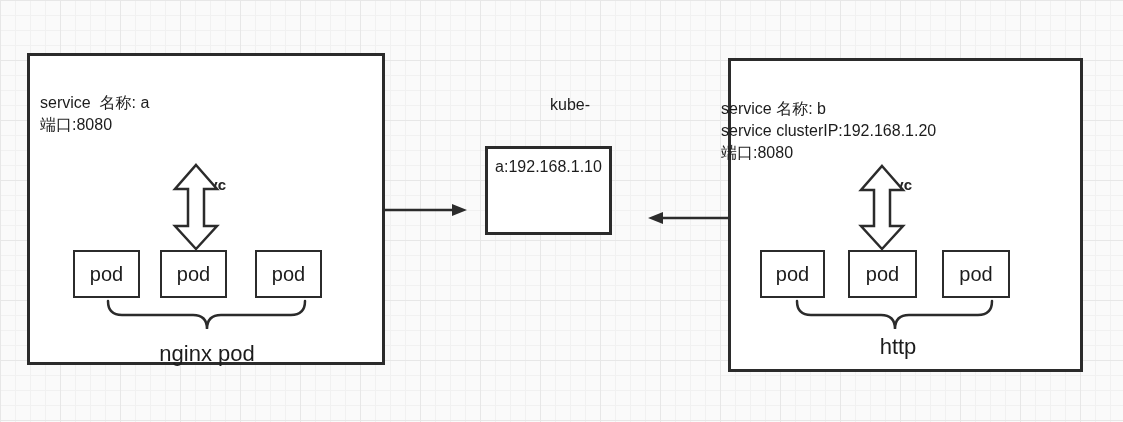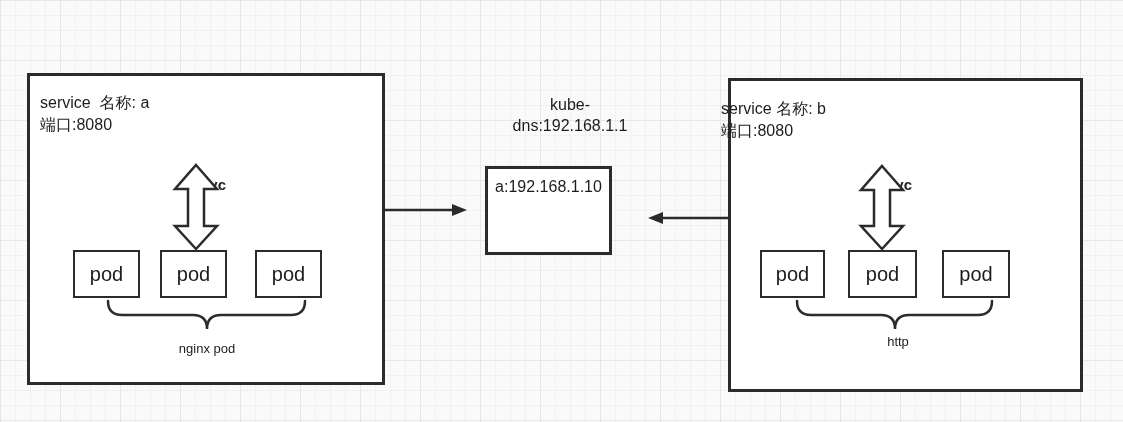--- a/index.html
+++ b/index.html
@@ -17,21 +17,20 @@
       linear-gradient(to right, #f1f1f1 1px, transparent 1px),
       linear-gradient(to bottom, #f1f1f1 1px, transparent 1px);
     background-size: 60px 60px, 60px 60px, 15px 15px, 15px 15px;
     color:#1c1c1c;
   }
 
   .box {
     position:absolute;
     background:#ffffff;
     border:3px solid #2b2b2b;
-    margin-top:20px;
   }
 
   .service-box { }
 
   .svc-text { position:absolute; font-size:16px; line-height:22px; }
   .svc-text div { white-space:pre; }
 
   .svc-label {
     position:absolute;
     width:60px;
@@ -48,21 +47,21 @@
     background:#ffffff;
     border:2px solid #2b2b2b;
     display:flex; align-items:center; justify-content:center;
     font-size:20px;
   }
 
   .group-label {
     position:absolute;
     width:160px;
     text-align:center;
-    font-size:13px;
+    font-size:22px;
   }
 
   .dns-label {
     position:absolute;
     left:480px; top:94px;
     width:180px;
     text-align:center;
     font-size:16px;
     line-height:21px;
   }
@@ -102,34 +101,34 @@
   <div class="pod" style="left:73px; top:250px;">pod</div>
   <div class="pod" style="left:160px; top:250px;">pod</div>
   <div class="pod" style="left:255px; top:250px;">pod</div>
 
   <div class="group-label" style="left:127px; top:341px;">nginx pod</div>
 
   <div class="box service-box" style="left:728px; top:58px; width:355px; height:314px;"></div>
 
   <div class="svc-text" style="left:721px; top:98px;">
     <div>service 名称: b</div>
+    <div>service clusterIP:192.168.1.20</div>
     <div>端口:8080</div>
   </div>
 
   <div class="svc-label" style="left:852px; top:140px;">svc</div>
 
   <div class="pod" style="left:760px; top:250px; width:65px;">pod</div>
   <div class="pod" style="left:848px; top:250px; width:69px;">pod</div>
   <div class="pod" style="left:942px; top:250px; width:68px;">pod</div>
 
   <div class="group-label" style="left:818px; top:334px;text-align:center;">http</div>
 
   <div class="dns-label">
     <div>kube-</div>
-    <div>dns:192.168.1.1</div>
   </div>
 
   <div class="box dns-box">
     <div>a:192.168.1.10</div>
   </div>
 
   <svg class="overlay">
 
     <path class="shape-filled" d="M196,165 L217,189 L204,189 L204,226 L217,226 L196,249 L175,226 L188,226 L188,189 L175,189 Z"></path>
 

